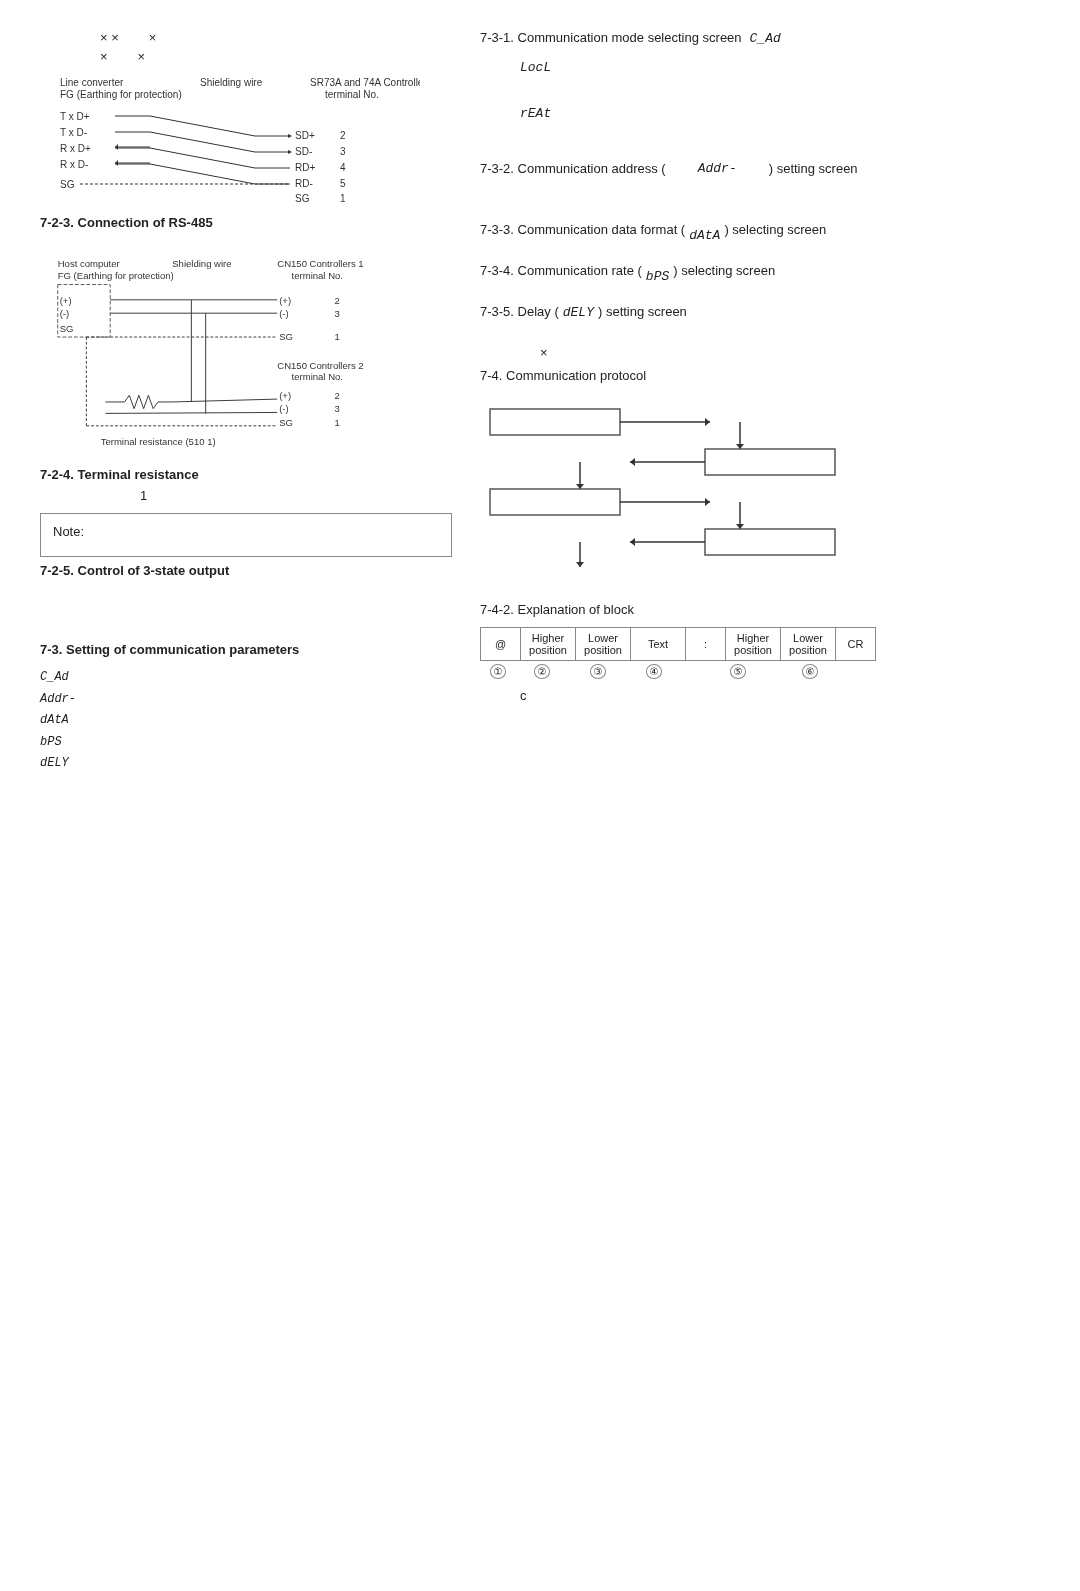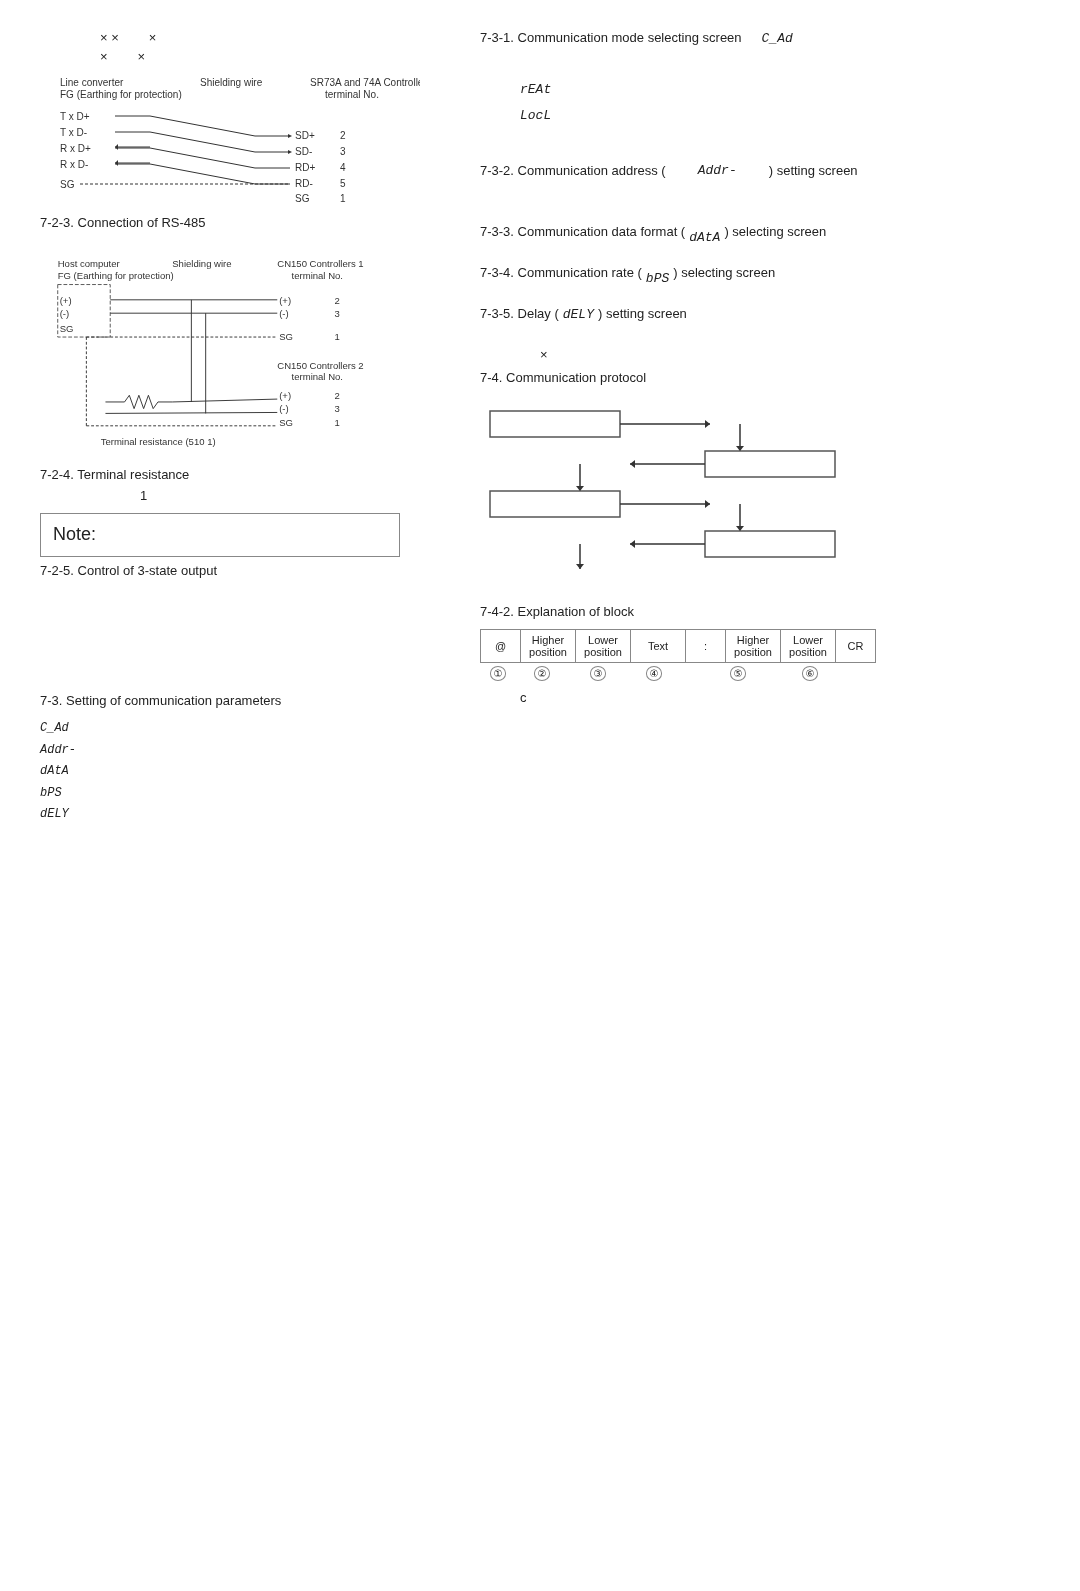--- a/index.html
+++ b/index.html
@@ -31,39 +31,39 @@
       padding-right: 20px;
     }
     .right-col {
       flex: 1;
       padding-left: 10px;
     }
 
     
     .section-title {
       font-size: 13px;
-      font-weight: normal;
+      font-weight: bold;
       margin-bottom: 6px;
     }
 
     .mono {
       font-family: 'Courier New', monospace;
       font-style: italic;
       font-size: 13px;
     }
 
     
     .note-box {
       border: 1px solid #888;
       padding: 10px 12px;
       margin-top: 10px;
       margin-bottom: 6px;
-      width: 360px;
+      width: 412px;
       min-height: 44px;
-      font-size: 18px;
+      font-size: 13px;
     }
 
     
     .block-table {
       border-collapse: collapse;
       margin-top: 10px;
       font-size: 11px;
       width: 370px;
     }
     .block-table td {
@@ -240,45 +240,45 @@
         <div style="font-size:13px; margin-left:100px; margin-bottom:8px;">1</div>
 
         
         <div class="note-box">
           <span>Note:</span>
         </div>
 
         <div class="section-title">7-2-5. Control of 3-state output</div>
       </div>
 
-      <div style="margin-top: 115px;">
+      <div style="margin-top: 64px;">
         <div class="section-title">7-3. Setting of communication parameters</div>
         <div class="param-list">
           <div class="mono-item">C_Ad</div>
           <div class="mono-item">Addr-</div>
           <div class="mono-item">dAtA</div>
           <div class="mono-item">bPS</div>
           <div class="mono-item">dELY</div>
         </div>
       </div>
 
     </div>
 
     <div class="right-col">
 
       <div class="right-section">
-        <div style="display:flex; align-items:baseline; gap:20px; margin-bottom:8px;">
+        <div style="display:flex; align-items:baseline; gap:8px; margin-bottom:8px;">
           <span class="subsection-title">7-3-1. Communication mode selecting screen</span>
           <span class="mono">C_Ad</span>
         </div>
+        <div style="margin-left:40px; margin-bottom:6px;">
+          <span class="mono">LocL</span>
+        </div>
         <div style="margin-left:40px; margin-top:30px; margin-bottom:10px;">
           <span class="mono">rEAt</span>
-        </div>
-        <div style="margin-left:40px; margin-bottom:6px;">
-          <span class="mono">LocL</span>
         </div>
       </div>
 
       <div class="right-section" style="margin-top:40px;">
         <div style="display:flex; align-items:flex-start; flex-wrap:wrap;gap:28px;">
           <span class="subsection-title">7-3-2. Communication address (</span>
           <span class="mono" style="margin:0 4px;">Addr-</span>
           <span class="subsection-title">) setting screen</span>
         </div>
       </div>

